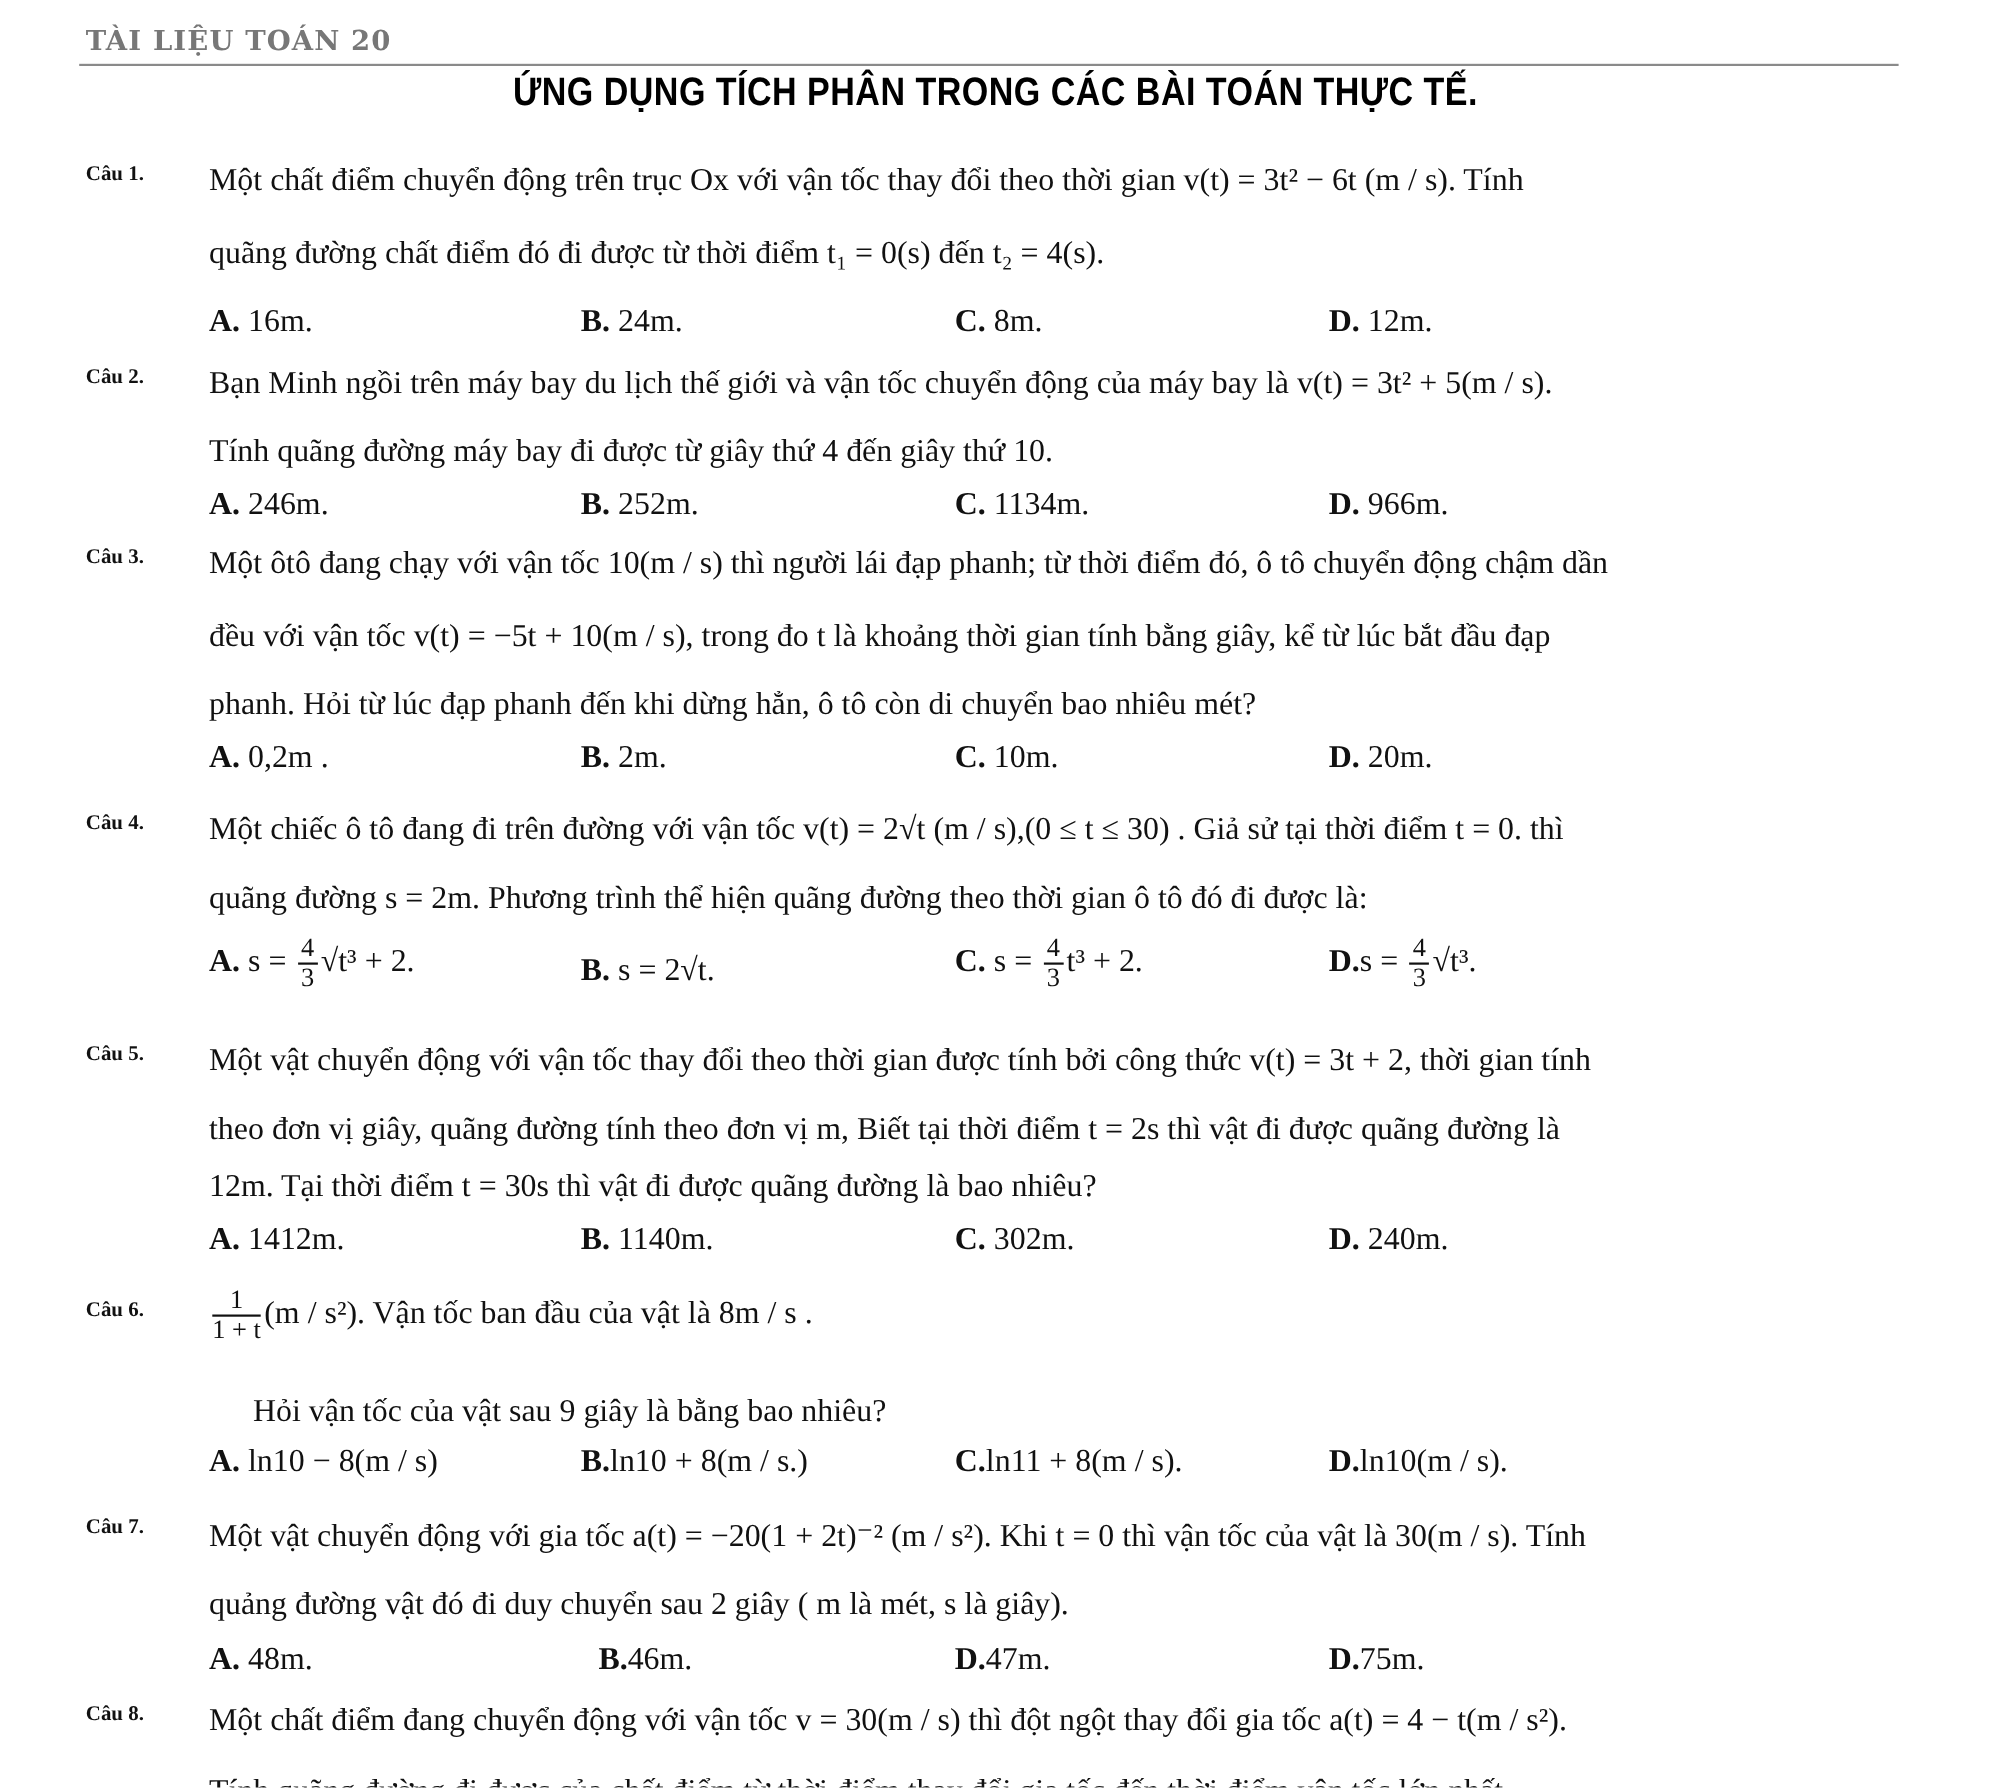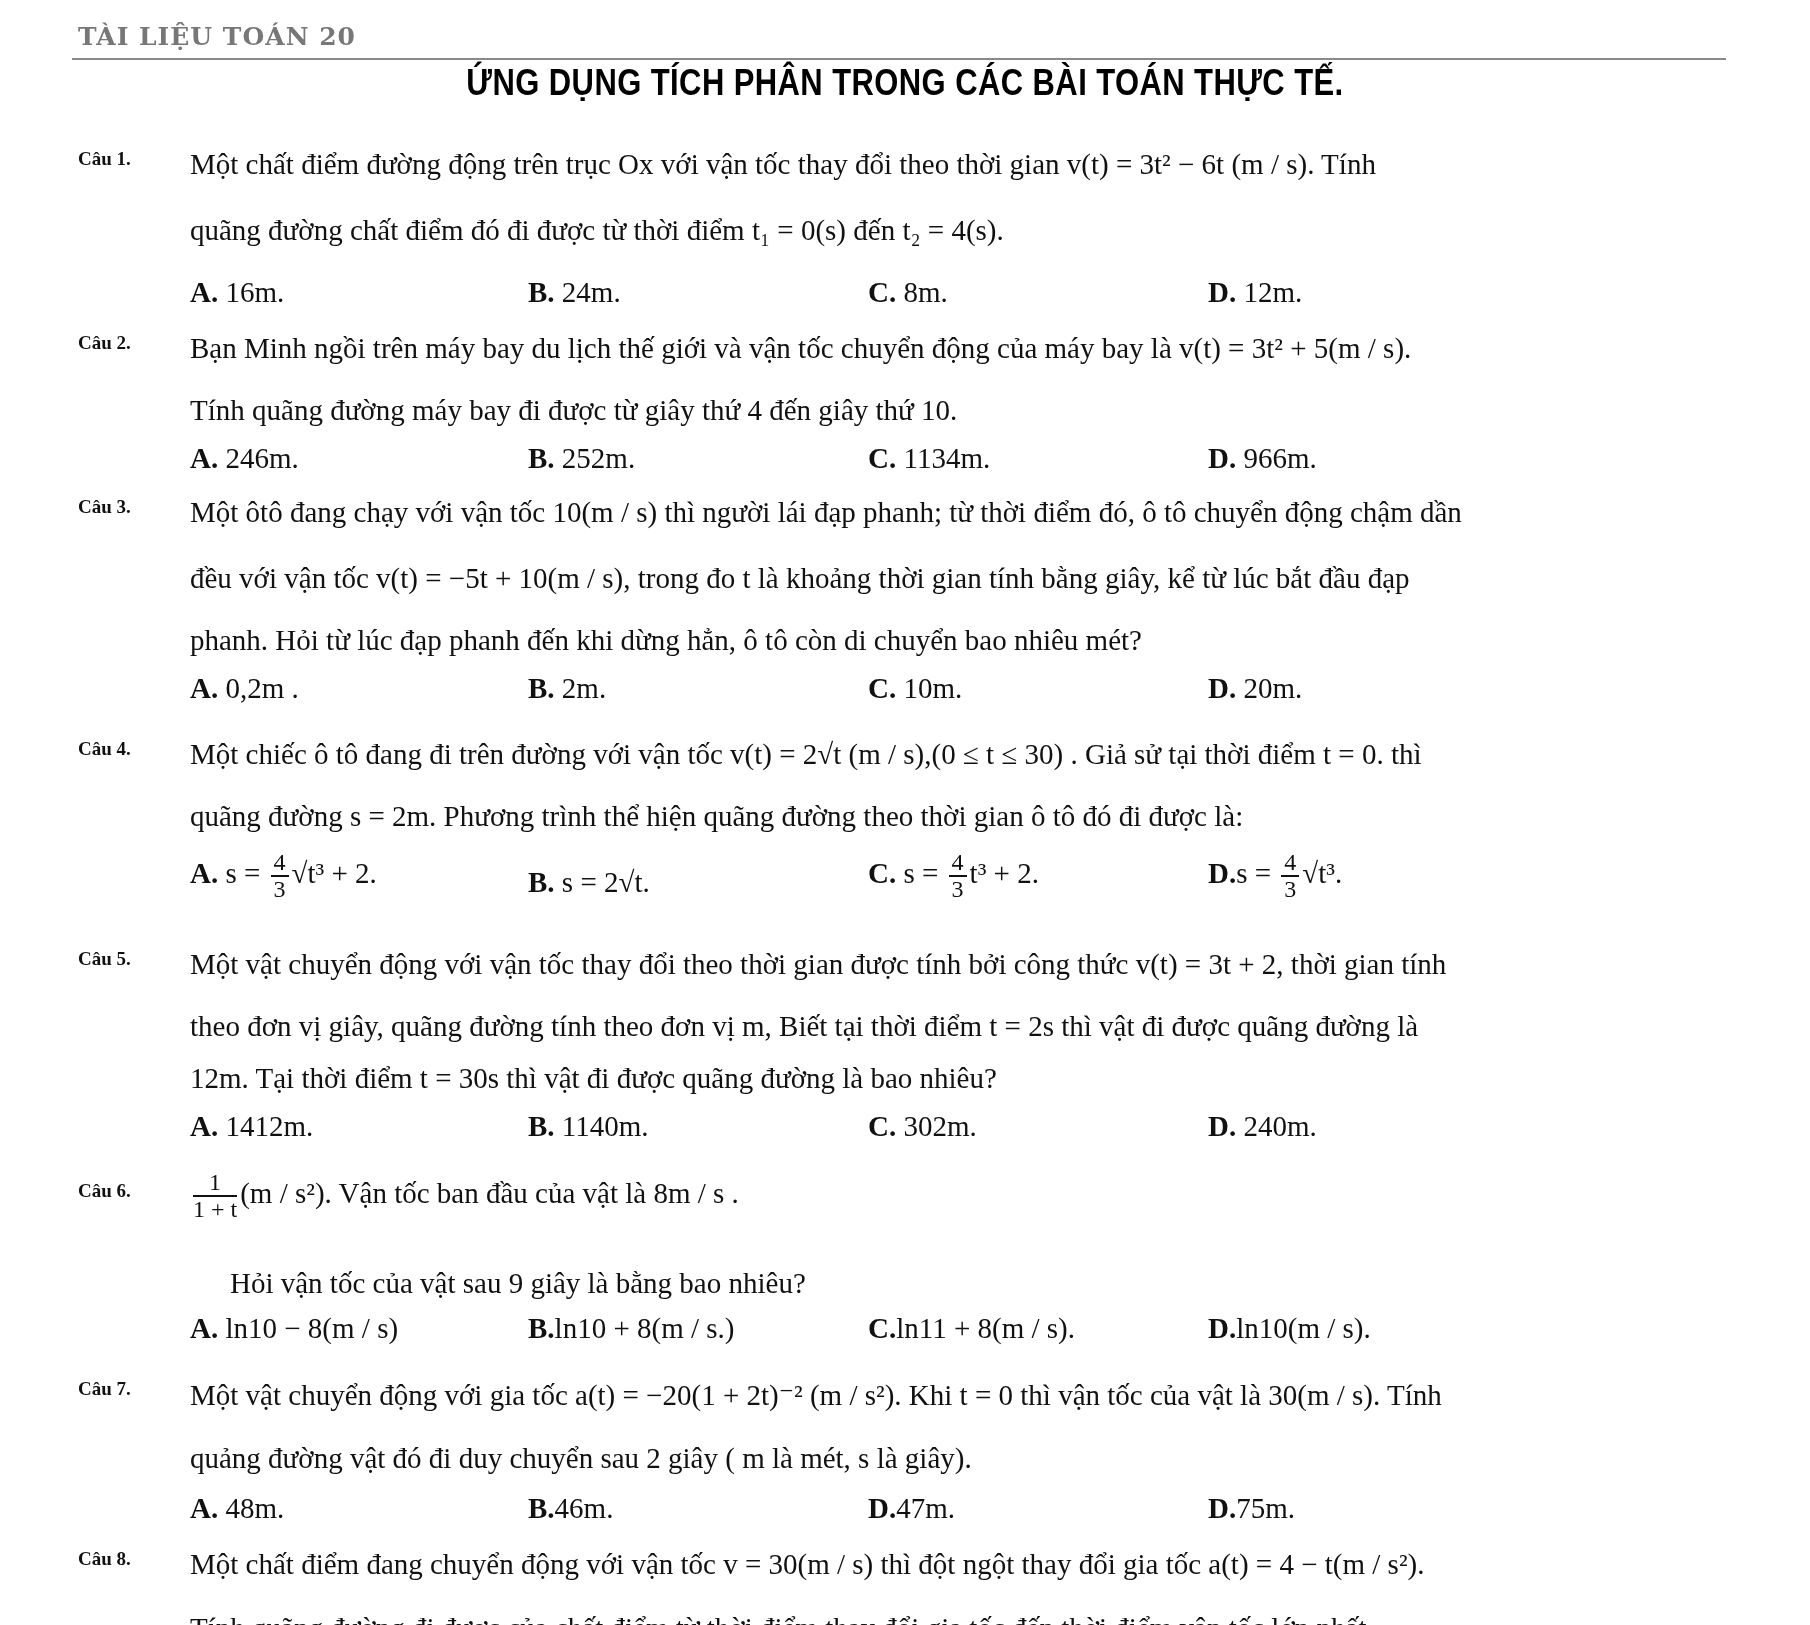--- a/index.html
+++ b/index.html
@@ -23,21 +23,21 @@
 </style>
 </head>
 <body>
 
 <div class="hdr-label">TÀI LIỆU TOÁN 20</div>
 <div class="hdr-rule"></div>
 <div class="title">ỨNG DỤNG TÍCH PHÂN TRONG CÁC BÀI TOÁN THỰC TẾ.</div>
 
 <div class="q" style="top:148px;">
   <span class="qnum" style="top:0;">Câu 1.</span>
-  <span class="line" style="top:0;">Một chất điểm đường động trên trục Ox  với vận tốc thay đổi theo thời gian  v(t) = 3t² − 6t (m / s).  Tính</span>
+  <span class="line" style="top:0;">Một chất điểm chuyển động trên trục Ox  với vận tốc thay đổi theo thời gian  v(t) = 3t² − 6t (m / s).  Tính</span>
   <span class="line" style="top:66px;">quãng đường chất điểm đó đi được từ thời điểm  t₁ = 0(s)  đến  t₂ = 4(s).</span>
   <span class="opt" style="left:112px;top:128px;"><b>A.</b> <span>16m.</span></span>
   <span class="opt" style="left:450px;top:128px;"><b>B.</b> <span>24m.</span></span>
   <span class="opt" style="left:790px;top:128px;"><b>C.</b> <span>8m.</span></span>
   <span class="opt" style="left:1130px;top:128px;"><b>D.</b> <span>12m.</span></span>
 </div>
 
 <div class="q" style="top:332px;">
   <span class="qnum" style="top:0;">Câu 2.</span>
   <span class="line" style="top:0;">Bạn Minh ngồi trên máy bay du lịch thế giới và vận tốc chuyển động của máy bay là  v(t) = 3t² + 5(m / s).</span>
@@ -90,21 +90,21 @@
   <span class="opt" style="left:450px;top:142px;"><b>B.</b><span>ln10 + 8(m / s.)</span></span>
   <span class="opt" style="left:790px;top:142px;"><b>C.</b><span>ln11 + 8(m / s).</span></span>
   <span class="opt" style="left:1130px;top:142px;"><b>D.</b><span>ln10(m / s).</span></span>
 </div>
 
 <div class="q" style="top:1378px;">
   <span class="qnum" style="top:0;">Câu 7.</span>
   <span class="line" style="top:0;">Một vật chuyển động với gia tốc  a(t) = −20(1 + 2t)⁻² (m / s²). Khi  t = 0  thì vận tốc của vật là  30(m / s).  Tính</span>
   <span class="line" style="top:64px;">quảng đường vật đó đi duy chuyển sau  2  giây ( m  là mét,  s  là giây).</span>
   <span class="opt" style="left:112px;top:114px;"><b>A.</b> <span>48m.</span></span>
-  <span class="opt" style="left:450px;top:114px;text-align:center;"><b>B.</b><span>46m.</span></span>
+  <span class="opt" style="left:466px;top:114px;text-align:center;"><b>B.</b><span>46m.</span></span>
   <span class="opt" style="left:790px;top:114px;"><b>D.</b><span>47m.</span></span>
   <span class="opt" style="left:1130px;top:114px;"><b>D.</b><span>75m.</span></span>
 </div>
 
 <div class="q" style="top:1548px;">
   <span class="qnum" style="top:0;">Câu 8.</span>
   <span class="line" style="top:0;">Một chất điểm đang chuyển động với vận tốc  v = 30(m / s)  thì đột ngột thay đổi gia tốc  a(t) = 4 − t(m / s²).</span>
 </div>
 <span class="cut">Tính quãng đường đi được của chất điểm từ thời điểm thay đổi gia tốc đến thời điểm vận tốc lớn nhất.</span>
 

